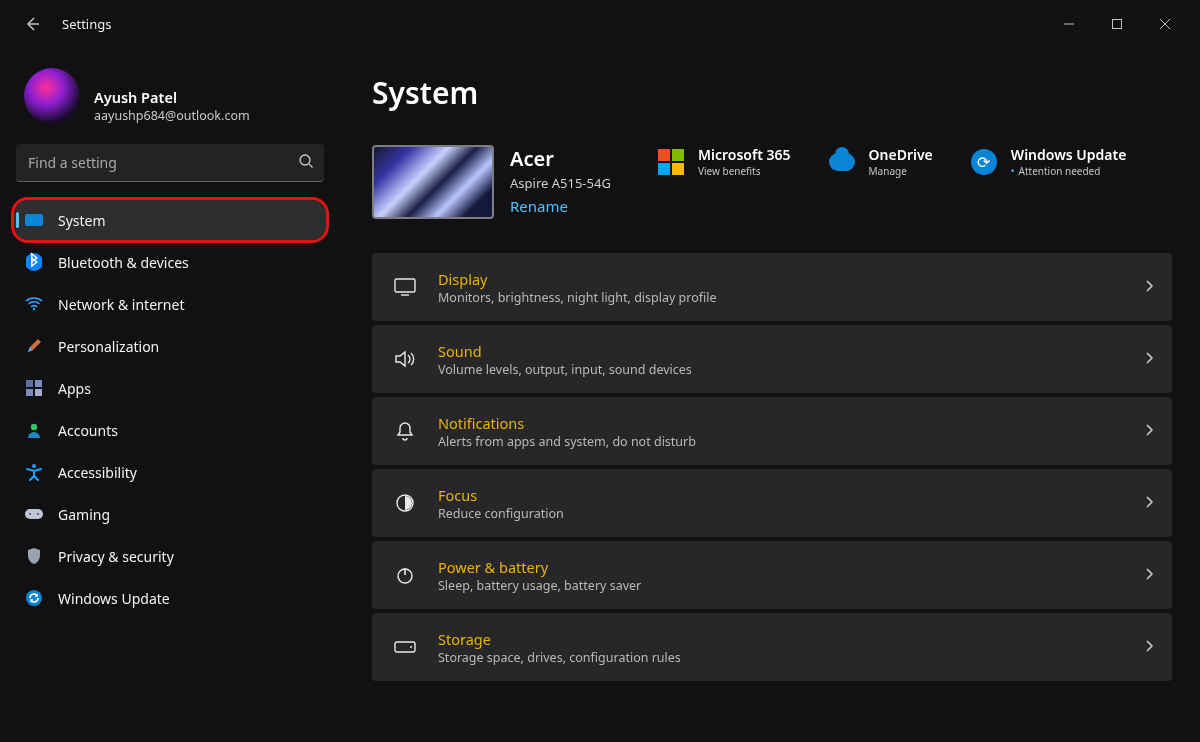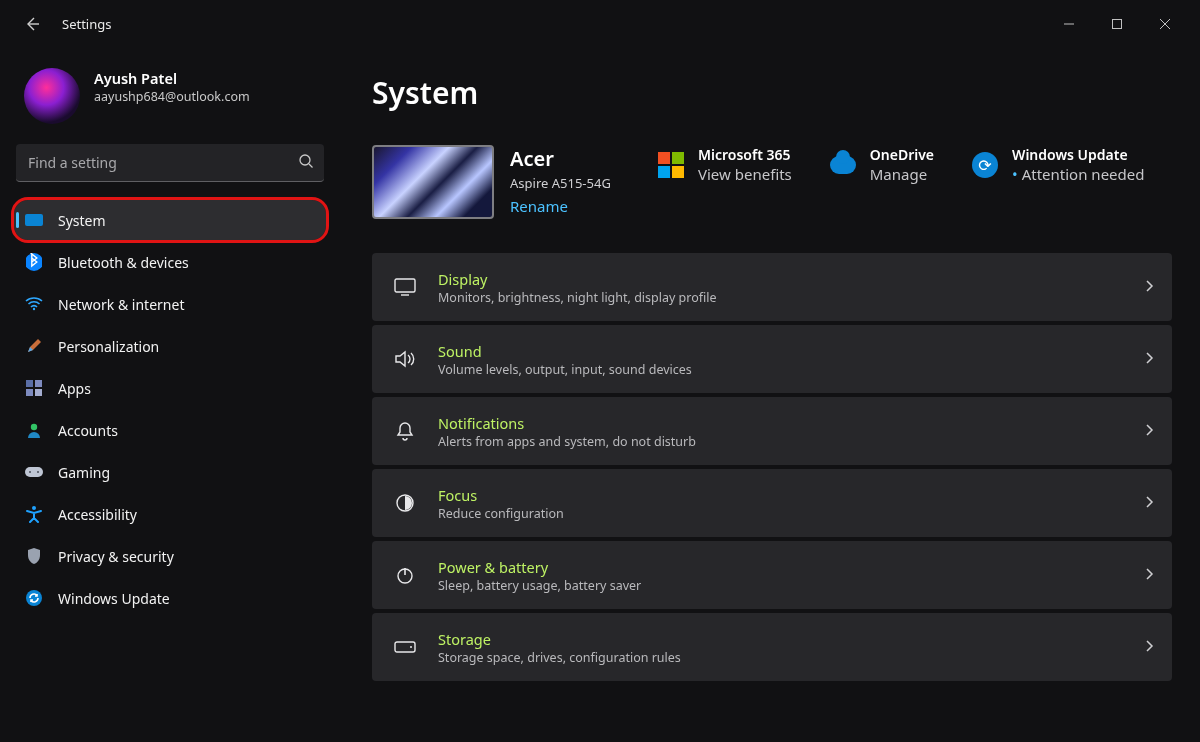--- a/index.html
+++ b/index.html
@@ -12,21 +12,21 @@
   .titlebar-left { display: flex; align-items: center; gap: 18px; padding-left: 8px; }
   .back-btn { width: 24px; height: 24px; display:flex; align-items:center; justify-content:center; color: #d0d0d0; cursor: pointer; }
   .title-label { font-size: 13px; color: #eaeaea; }
   .titlebar-right { display:flex; gap: 2px; }
   .win-btn { width: 46px; height: 32px; display:flex; align-items:center; justify-content:center; color:#c0c0c0; cursor:pointer; }
 
   .body-area { display:flex; height: calc(742px - 48px); }
 
   
   .sidebar { width: 340px; padding: 6px 14px 12px 14px; display:flex; flex-direction: column; }
-  .profile { display:flex; align-items:flex-start; gap: 14px; padding: 14px 10px 18px 10px; }
+  .profile { display:flex; align-items:flex-end; gap: 14px; padding: 14px 10px 18px 10px; }
   .avatar { width: 56px; height: 56px; border-radius: 50%; background: radial-gradient(circle at 40% 35%, #ff2e9a 0%, #8b1fd1 35%, #1a0b2e 70%); flex-shrink:0; }
   .profile-name { font-size: 14.5px; font-weight: 600; }
   .profile-email { font-size: 12.5px; color: #c9c9c9; }
 
   .search-wrap { position:relative; margin: 2px 2px 18px 2px; }
   .search { width: 100%; height: 38px; background: #232326; border: none; border-bottom: 1px solid #5f5f63; border-radius: 4px; padding: 0 40px 0 12px; font-size: 14px; color: #eaeaea; }
   .search::placeholder { color: #a8a8ab; }
   .search-icon-wrap { position:absolute; right: 10px; top: 50%; transform: translateY(-50%); color:#c9c9c9; }
 
   .nav { display:flex; flex-direction:column; gap: 2px; }
@@ -48,37 +48,37 @@
   .device-thumb { width: 122px; height: 74px; border:2px solid #7e7e82; border-radius:4px; overflow:hidden; flex-shrink:0; background: linear-gradient(135deg,#1a1730 0%,#3434a4 20%,#c8d2ff 40%,#1a1e44 55%,#b8c6ff 70%,#14183c 85%); }
   .device-meta { display:flex; flex-direction:column; gap:2px; min-width: 110px; }
   .device-name { font-size: 20px; font-weight:600; }
   .device-model { font-size: 13px; color:#cfcfd2; }
   .rename-link { font-size: 15px; color:#4cc2ff; cursor:pointer; margin-top:2px; }
 
   .strip-item { display:flex; align-items:center; gap: 12px; cursor:pointer; }
   .strip-ic { width: 30px; height: 30px; display:flex; align-items:center; justify-content:center; border-radius:6px; }
   .strip-txt { display:flex; flex-direction:column; }
   .strip-title { font-size: 14px; font-weight:600; }
-  .strip-sub { font-size: 15px; color:#c6c6c9; }
+  .strip-sub { font-size: 10px; color:#c6c6c9; }
   .strip-sub.dot::before { content:"•"; color:#4cc2ff; margin-right:4px; }
 
   .ms-logo { display:grid; grid-template-columns:12px 12px; grid-template-rows:12px 12px; gap:2px; }
   .ms-logo span:nth-child(1){background:#f25022;} .ms-logo span:nth-child(2){background:#7fba00;}
   .ms-logo span:nth-child(3){background:#00a4ef;} .ms-logo span:nth-child(4){background:#ffb900;}
 
   .cloud-ic { width:26px; height:18px; background:#0a84d4; border-radius: 10px 10px 10px 10px; position:relative; }
   .cloud-ic::before{content:"";position:absolute;width:14px;height:14px;background:#0a84d4;border-radius:50%;top:-6px;left:6px;}
 
   .wu-ic { width:26px;height:26px;border-radius:50%;background:#0a84d4;display:flex;align-items:center;justify-content:center;color:#fff;font-size:16px; }
 
   .cards { display:flex; flex-direction:column; gap: 4px; }
   .card { background:#27272a; border-radius:4px; height: 68px; display:flex; align-items:center; padding: 0 18px 0 22px; gap: 22px; cursor:pointer; }
   .card-ic { width: 22px; color:#e8e8ea; display:flex; align-items:center; justify-content:center; }
   .card-txt { flex:1; }
-  .card-title { font-size: 14.5px; color:#bef264; }
+  .card-title { font-size: 14.5px; color:#eab308; }
   .card-sub { font-size: 12.5px; color:#b9b9bc; }
   .chev { color:#cfcfd2; }
 
   
   .ic-system { background:#0a84d4; width:18px; height:12px; border-radius:2px; }
   .ic-bt { color:#0a84ff; }
   .ic-net { color:#2ea8ff; }
   .ic-pers { color:#c86e3a; }
   .ic-apps { color:#7e8bbf; }
   .ic-acct { color:#32c466; }
@@ -192,37 +192,37 @@
         <div class="nav-item">
           <span class="nav-ic ic-acct">
               <svg width="16" height="16" viewBox="0 0 16 16">
                 <circle cx="8" cy="5" r="3.2" fill="#32c466"></circle>
                 <path d="M2 16a6 6 0 0112 0z" fill="#2088c4"></path>
               </svg>
             </span>
           <span>Accounts</span>
         </div>
         <div class="nav-item">
+          <span class="nav-ic ic-acc">
+              <svg width="18" height="18" viewBox="0 0 18 18">
+                <circle cx="9" cy="3" r="2" fill="#1fa2ff"></circle>
+                <path d="M2 6l7 2 7-2M9 8v5m0 0l-4 4m4-4l4 4" stroke="#1fa2ff" stroke-width="2" fill="none" stroke-linecap="round"></path>
+              </svg>
+            </span>
+          <span>Accessibility</span>
+        </div>
+        <div class="nav-item">
           <span class="nav-ic ic-game">
               <svg width="20" height="14" viewBox="0 0 20 14">
                 <rect x="1" y="2" width="18" height="10" rx="5" fill="#bfc6d4"></rect>
                 <circle cx="6" cy="7" r="1" fill="#4a4e5a"></circle>
                 <circle cx="14" cy="7" r="1" fill="#4a4e5a"></circle>
               </svg>
             </span>
           <span>Gaming</span>
-        </div>
-        <div class="nav-item">
-          <span class="nav-ic ic-acc">
-              <svg width="18" height="18" viewBox="0 0 18 18">
-                <circle cx="9" cy="3" r="2" fill="#1fa2ff"></circle>
-                <path d="M2 6l7 2 7-2M9 8v5m0 0l-4 4m4-4l4 4" stroke="#1fa2ff" stroke-width="2" fill="none" stroke-linecap="round"></path>
-              </svg>
-            </span>
-          <span>Accessibility</span>
         </div>
         <div class="nav-item">
           <span class="nav-ic ic-priv">
               <svg width="16" height="18" viewBox="0 0 16 18">
                 <path d="M8 1l6 2v5c0 5-3 8-6 9-3-1-6-4-6-9V3l6-2z" fill="#9aa2b0"></path>
               </svg>
             </span>
           <span>Privacy &amp; security</span>
         </div>
         <div class="nav-item">

